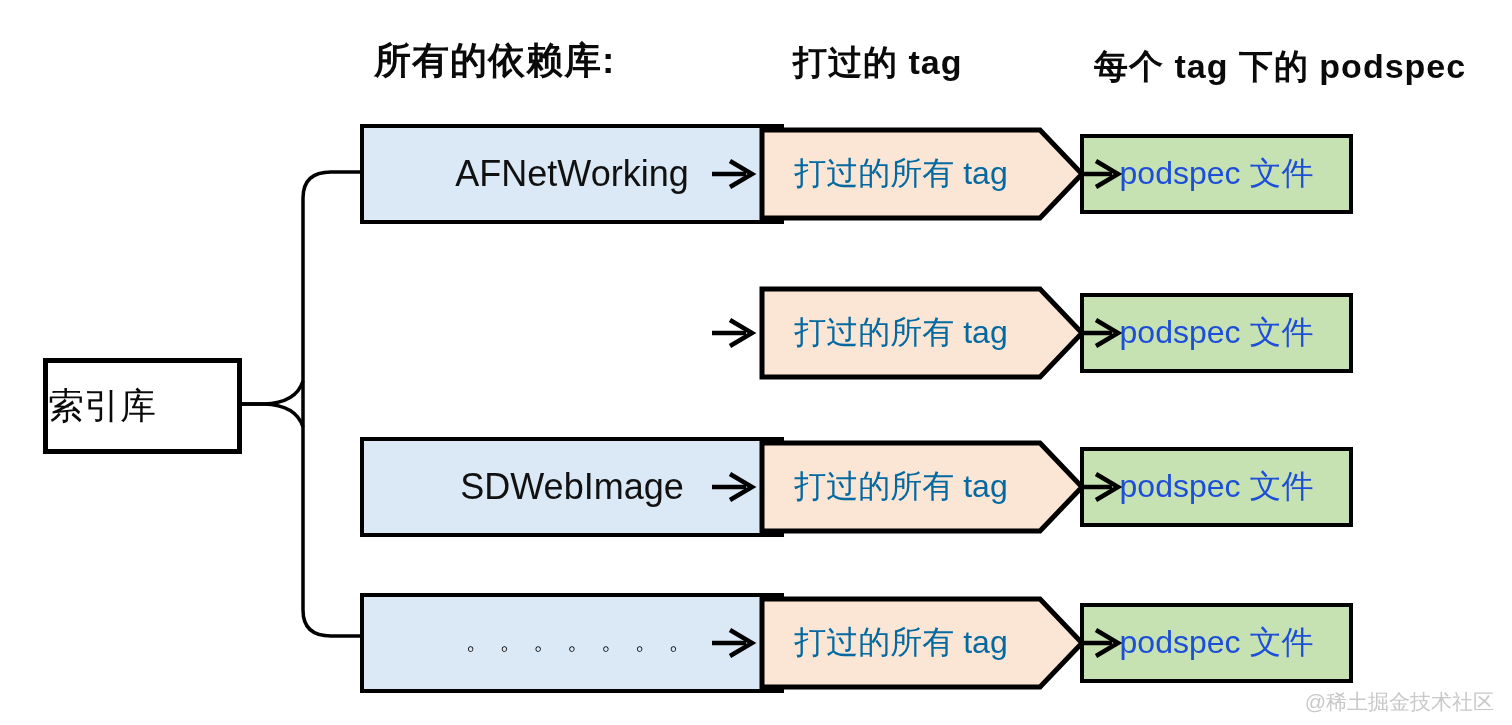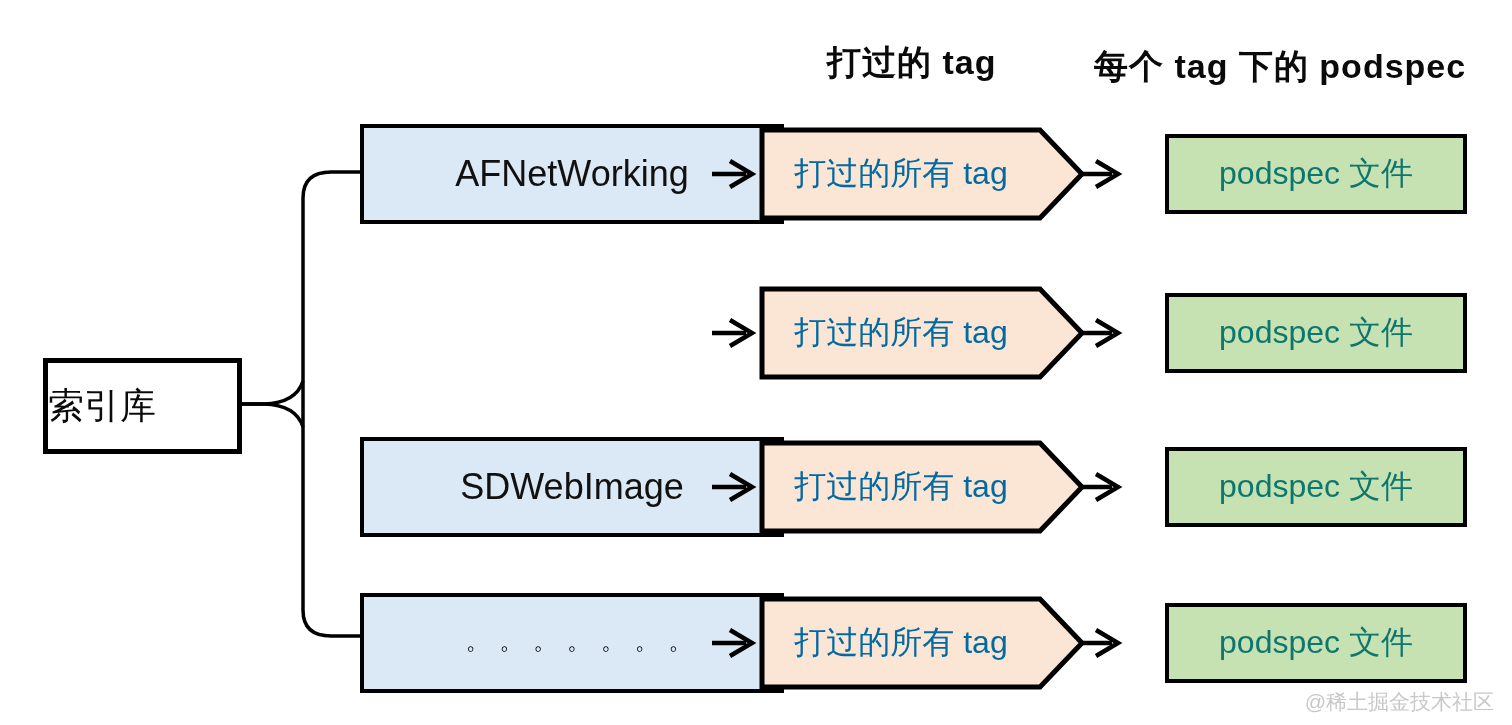--- a/index.html
+++ b/index.html
@@ -16,21 +16,21 @@
     overflow: hidden;
   }
   .hdr {
     position: absolute;
     color: #0a0a0a;
     white-space: nowrap;
     font-weight: 700;
     letter-spacing: 1px;
   }
   .hdr-deps { left: 374px; top: 36px; font-size: 37px; }
-  .hdr-tags { left: 793px; top: 40px; font-size: 34px; font-weight: 600; margin-left: 34px; }
+  .hdr-tags { left: 793px; top: 40px; font-size: 34px; font-weight: 600; }
   .hdr-pods { left: 1094px; top: 44px; font-size: 34px; font-weight: 600; }
 
   .index-box {
     position: absolute;
     left: 43px; top: 358px;
     width: 199px; height: 96px;
     box-sizing: border-box;
     border: 5px solid var(--line, #000);
     background: #ffffff;
     display: flex; align-items: center; justify-content: flex-start;
@@ -54,28 +54,28 @@
   .lib-box .dots {
     font-size: 22px;
     letter-spacing: 26px;
     padding-left: 26px;
     transform: translateY(6px);
     color: #000;
   }
 
   .pod-box {
     position: absolute;
-    left: 1165px;
-    width: 302px; height: 80px;
+    left: 1080px;
+    width: 273px; height: 80px;
     box-sizing: border-box;
     border: 4px solid var(--line, #000);
     background: var(--podspec_fill, #c7e2b2);
     display: flex; align-items: center; justify-content: center;
     font-size: 32px;
-    color: #0f766e;
+    color: #1d4ed8;
     z-index: 1;
   }
 
   .tag-label {
     position: absolute;
     left: 762px;
     width: 278px; height: 88px;
     display: flex; align-items: center; justify-content: center;
     font-size: 32px;
     color: #0369a1;
@@ -114,20 +114,21 @@
     z-index: 4;
     white-space: nowrap;
     margin-left: 24px;
   }
 </style>
 </head>
 <body>
 
 <div class="canvas">
 
+  <div class="hdr hdr-deps">所有的依赖库:</div>
   <div class="hdr hdr-tags">打过的 tag</div>
   <div class="hdr hdr-pods">每个 tag 下的 podspec</div>
 
   <div class="index-box">
     <span>索引库</span>
   </div>
 
   <div class="lib-box" style="top:124px">
     <span>AFNetWorking</span>
   </div>

